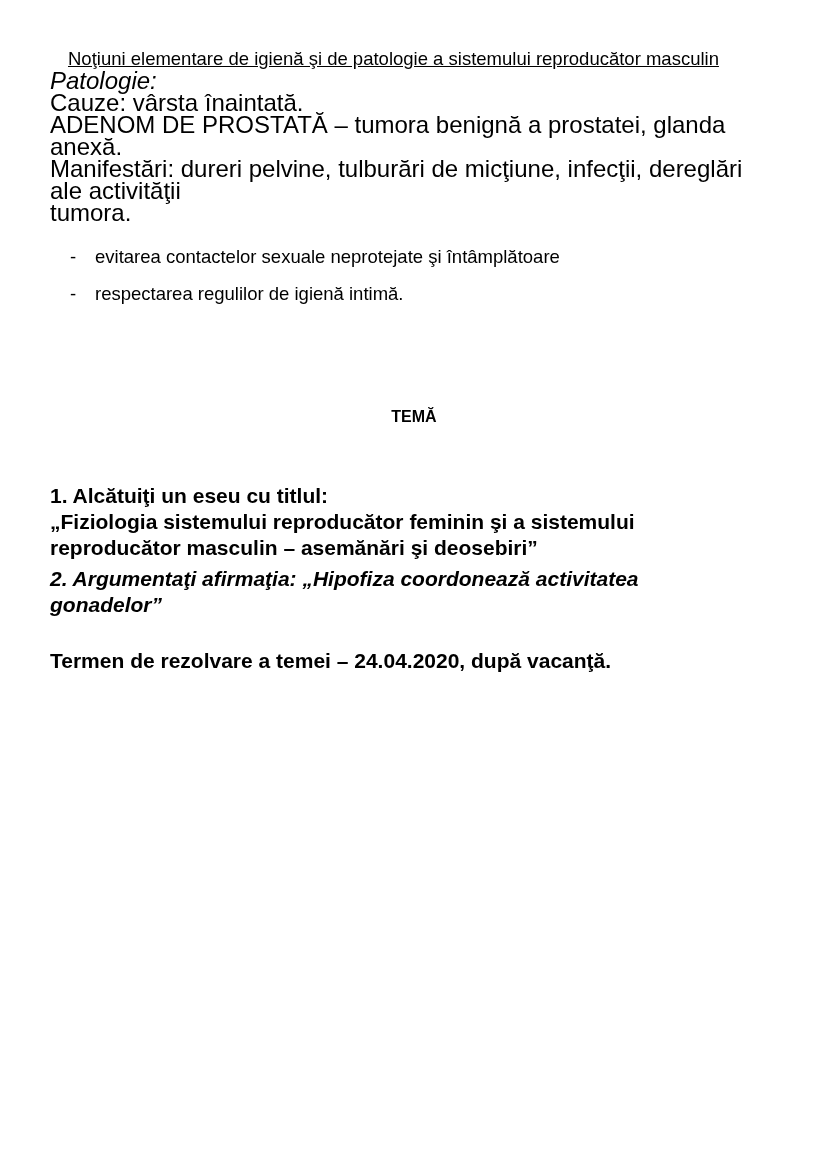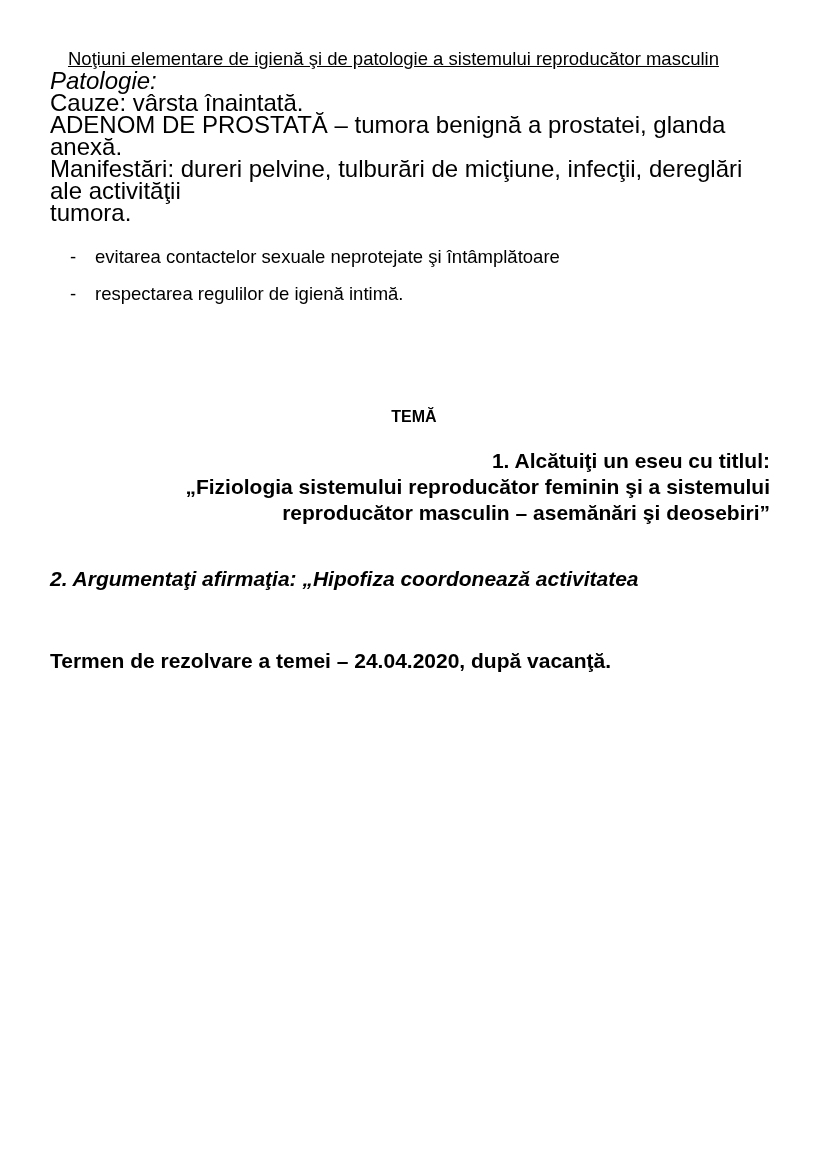--- a/index.html
+++ b/index.html
@@ -35,25 +35,26 @@
     </li>
     <li>
       <span class="dashmark">-</span>
       <span>respectarea regulilor de igienă intimă.</span>
     </li>
   </ul>
 </div>
 
 <div class="tema">TEMĂ</div>
 
-<div class="task" style="top:448px;text-align:right;">
+<div class="task" style="top:483px;">
   <p>1. Alcătuiţi un eseu cu titlul:</p>
   <p>„Fiziologia sistemului reproducător feminin şi a sistemului</p>
   <p>reproducător masculin – asemănări şi deosebiri”</p>
 </div>
 
 <div class="task" style="top:566px;font-style:italic;">
   <p>2. Argumentaţi afirmaţia: „Hipofiza coordonează activitatea</p>
+  <p>gonadelor”</p>
 </div>
 
 <div class="task" style="top:648px;">
   <p>Termen de rezolvare a temei – 24.04.2020, după vacanţă.</p>
 </div>
 
 </body></html>

